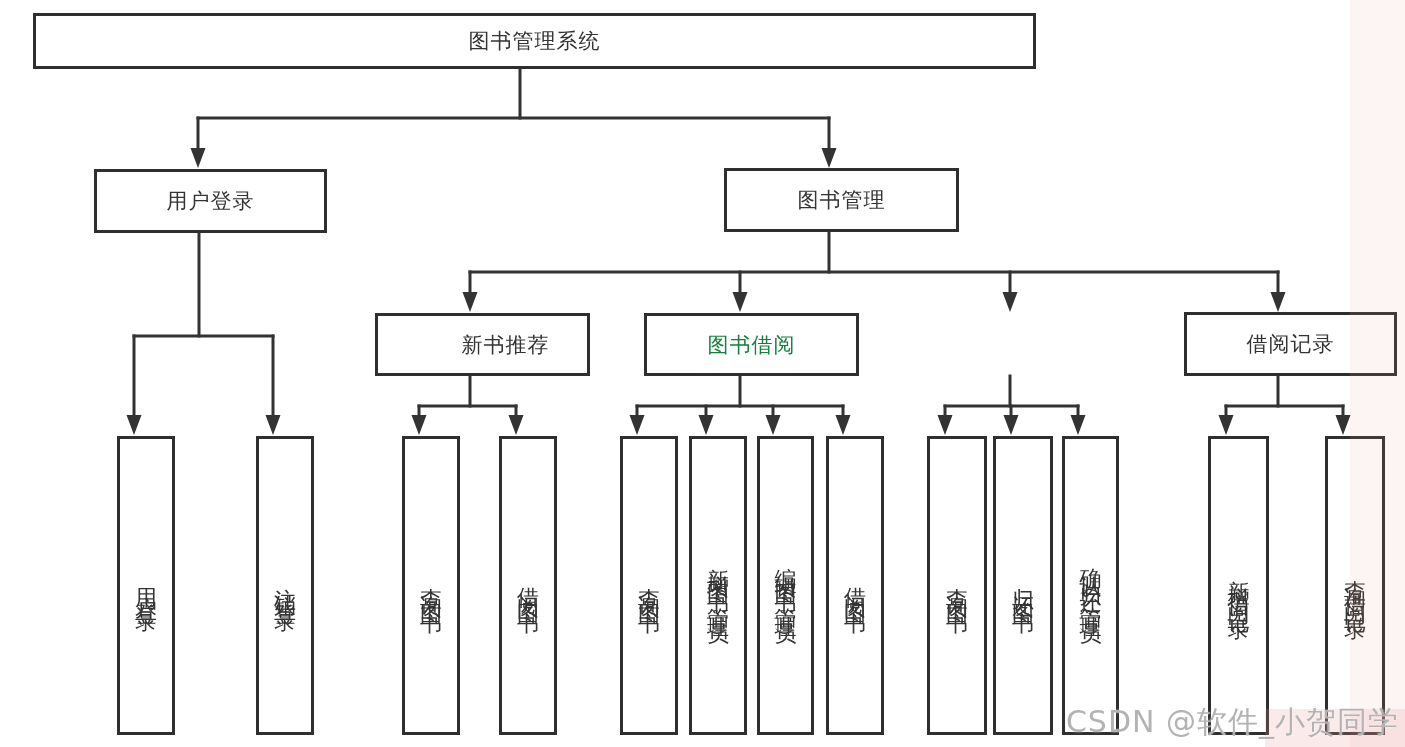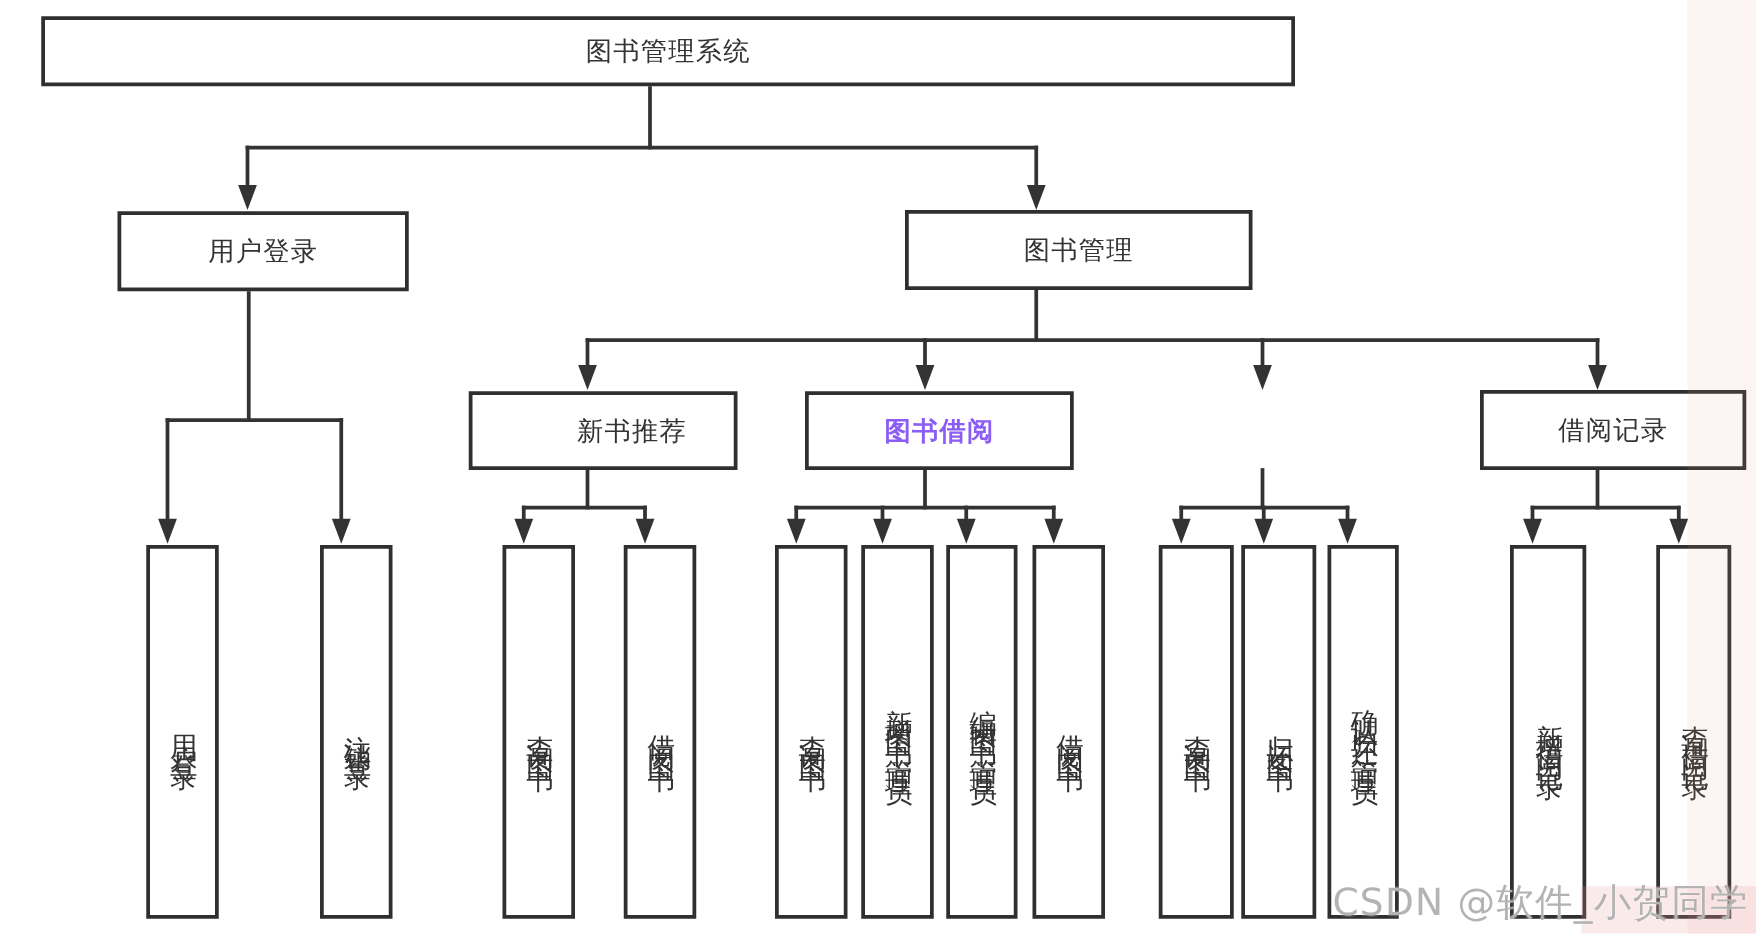--- a/index.html
+++ b/index.html
@@ -111,28 +111,28 @@
       <line x1="1343" y1="406" x2="1343" y2="419" stroke="#333333" stroke-width="3" stroke-linecap="square"></line>
       <polygon points="1335.5,415 1350.5,415 1343,435" fill="#333333"></polygon>
     </svg>
   <div id="node-layer">
       <div class="node horiz" style="left: 21px; top: 13px; width: 1003px; height: 56px; border-color: rgb(47, 47, 47);">
         <span class="node-label" style="color: rgb(51, 51, 51);">图书管理系统</span>
       </div>
       <div class="node horiz" style="left: 82px; top: 169px; width: 233px; height: 64px; border-color: rgb(47, 47, 47);">
         <span class="node-label" style="color: rgb(51, 51, 51);">用户登录</span>
       </div>
-      <div class="node horiz" style="left: 712px; top: 168px; width: 278px; height: 64px; border-color: rgb(47, 47, 47);">
+      <div class="node horiz" style="left: 712px; top: 168px; width: 235px; height: 64px; border-color: rgb(47, 47, 47);">
         <span class="node-label" style="color: rgb(51, 51, 51);">图书管理</span>
       </div>
       <div class="node horiz" style="left: 363px; top: 313px; width: 215px; height: 63px; border-color: rgb(47, 47, 47);">
         <span class="node-label" style="color: rgb(51, 51, 51); margin-left: 46px;">新书推荐</span>
       </div>
       <div class="node horiz" style="left: 632px; top: 313px; width: 215px; height: 63px; border-color: rgb(47, 47, 47);">
-        <span class="node-label" style="color: #8b5cf6; font-weight: bold;">图书借阅</span>
+        <span class="node-label" style="color: #15803d;">图书借阅</span>
       </div>
       <div class="node horiz" style="left: 1172px; top: 312px; width: 213px; height: 64px; border-color: rgb(47, 47, 47);">
         <span class="node-label" style="color: rgb(51, 51, 51);">借阅记录</span>
       </div>
       <div class="node vert" style="left: 105px; top: 436px; width: 58px; height: 299px; border-color: rgb(47, 47, 47);">
         <span class="node-label" style="color: rgb(51, 51, 51);">用户登录</span>
       </div>
       <div class="node vert" style="left: 244px; top: 436px; width: 58px; height: 299px; border-color: rgb(47, 47, 47);">
         <span class="node-label" style="color: rgb(51, 51, 51);">注销登录</span>
       </div>

